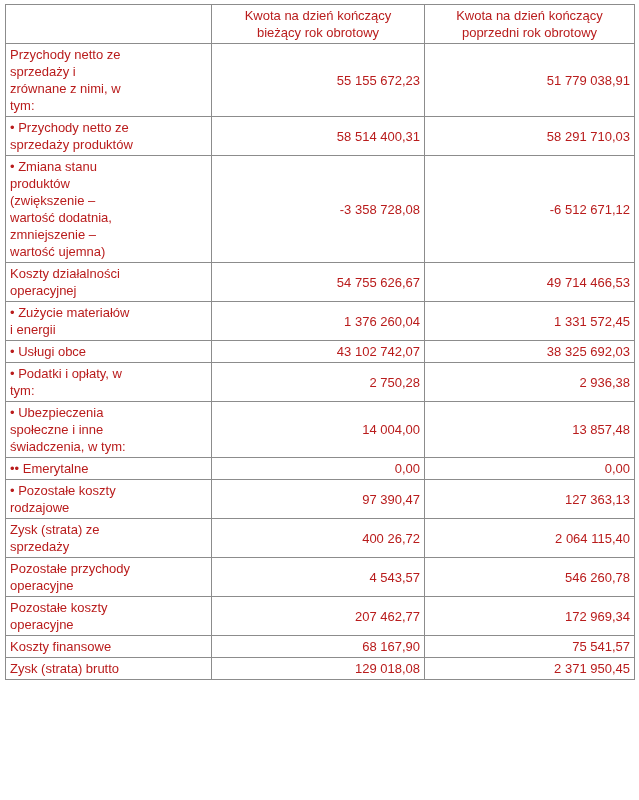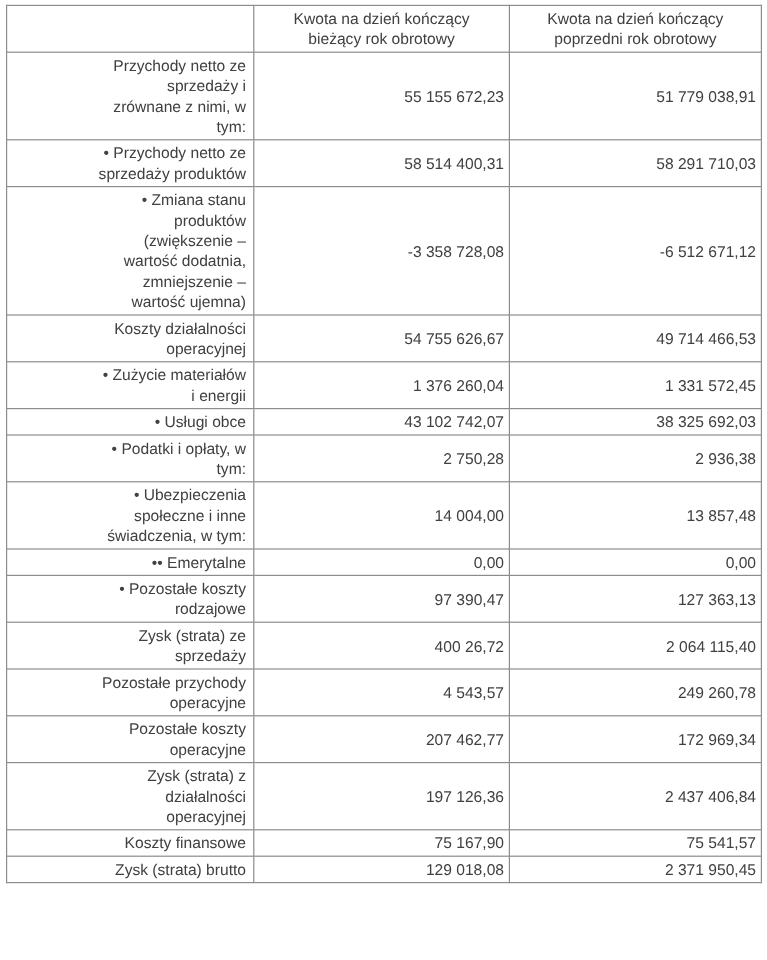--- a/index.html
+++ b/index.html
@@ -23,33 +23,33 @@
     top: 4px;
     width: 629px;
     border-collapse: collapse;
     table-layout: fixed;
   }
   table.fin th,
   table.fin td {
     border: 1px solid #8c8c8c;
     font-size: 13px;
     line-height: 17px;
-    color: #404040;
+    color: #b91c1c;
     font-weight: normal;
     overflow: hidden;
   }
   table.fin th {
     text-align: center;
     vertical-align: middle;
     padding: 2px 6px;
     height: 34px;
     white-space: pre-line;
   }
   table.fin td.label {
-    text-align: right;
+    text-align: left;
     vertical-align: top;
     padding: 2px 6px 2px 4px;
     white-space: pre-line;
   }
   table.fin td.val {
     text-align: right;
     vertical-align: middle;
     padding: 2px 4px 2px 9px;
     white-space: nowrap;
   }
@@ -145,38 +145,31 @@
         <tr>
           <td class="label">Zysk (strata) ze
 sprzedaży</td>
           <td class="val">400 26,72</td>
           <td class="val">2 064 115,40</td>
         </tr>
         <tr>
           <td class="label">Pozostałe przychody
 operacyjne</td>
           <td class="val">4 543,57</td>
-          <td class="val">249 260,78</td>
+          <td class="val">546 260,78</td>
         </tr>
         <tr>
           <td class="label">Pozostałe koszty
 operacyjne</td>
           <td class="val">207 462,77</td>
           <td class="val">172 969,34</td>
         </tr>
         <tr>
-          <td class="label">Zysk (strata) z
-działalności
-operacyjnej</td>
-          <td class="val">197 126,36</td>
-          <td class="val">2 437 406,84</td>
-        </tr>
-        <tr>
           <td class="label">Koszty finansowe</td>
-          <td class="val">75 167,90</td>
+          <td class="val">68 167,90</td>
           <td class="val">75 541,57</td>
         </tr>
         <tr>
           <td class="label">Zysk (strata) brutto</td>
           <td class="val">129 018,08</td>
           <td class="val">2 371 950,45</td>
         </tr>
       </tbody>
   </table>
 </div>

